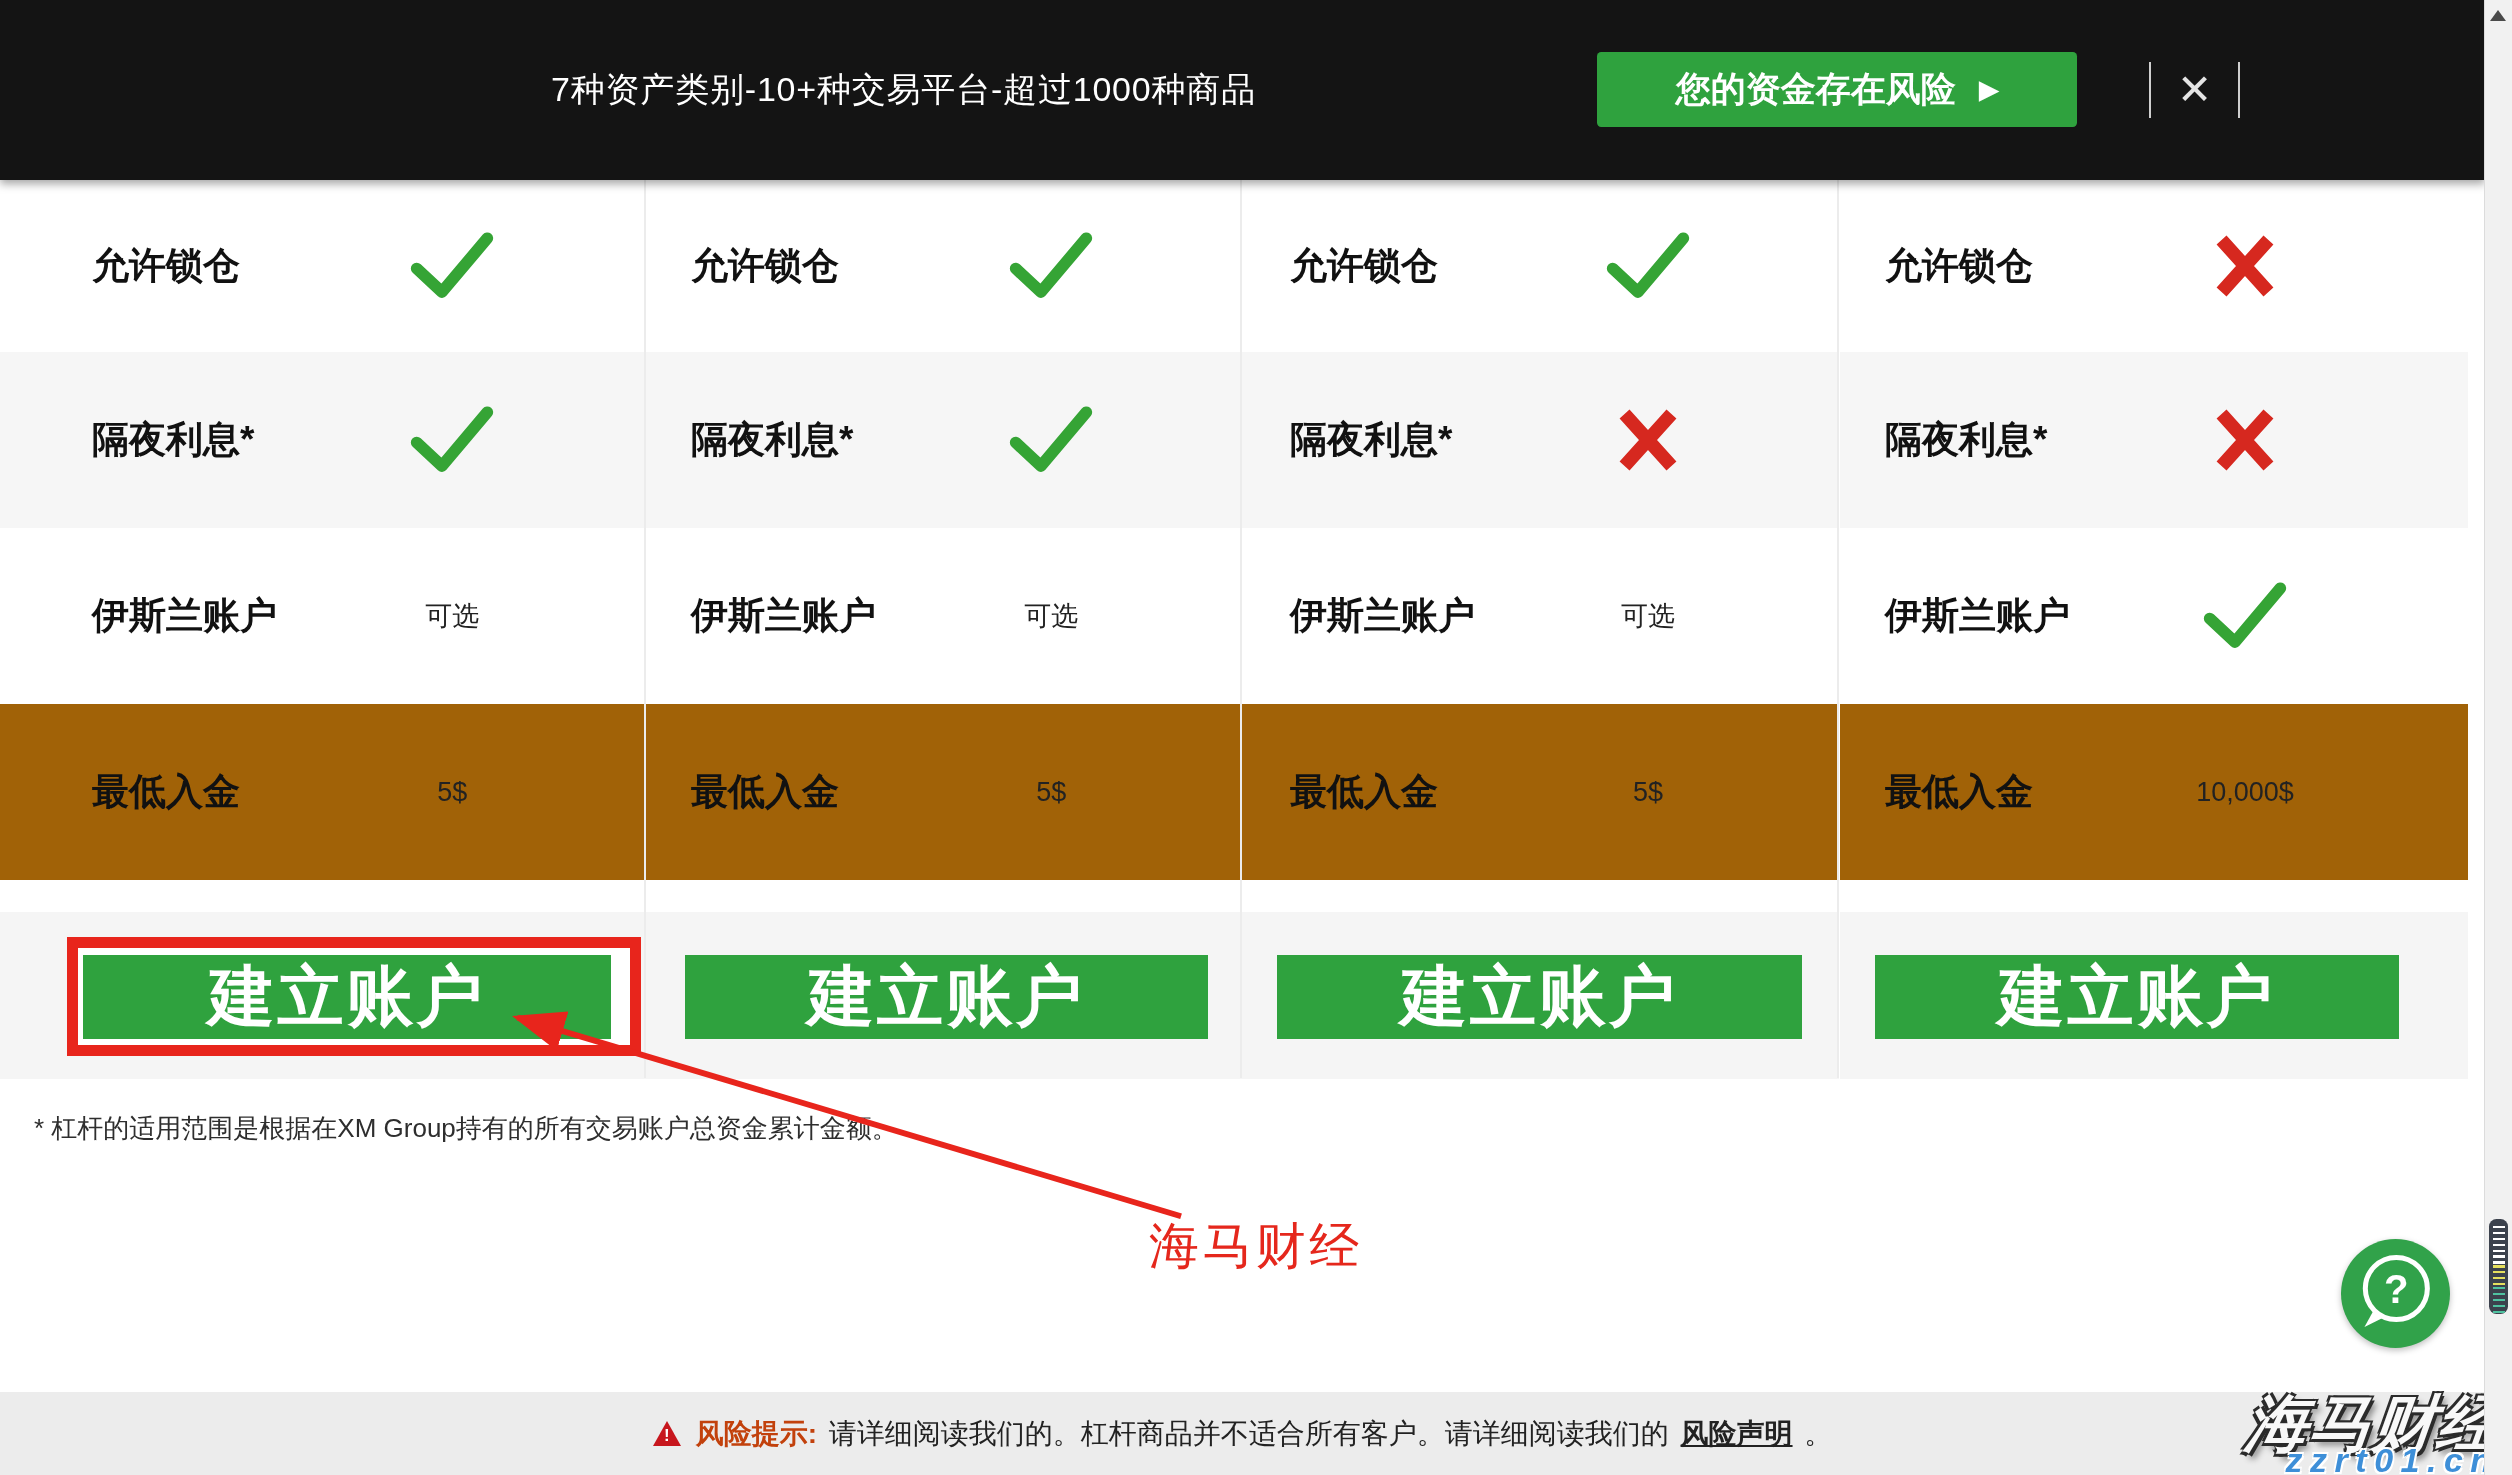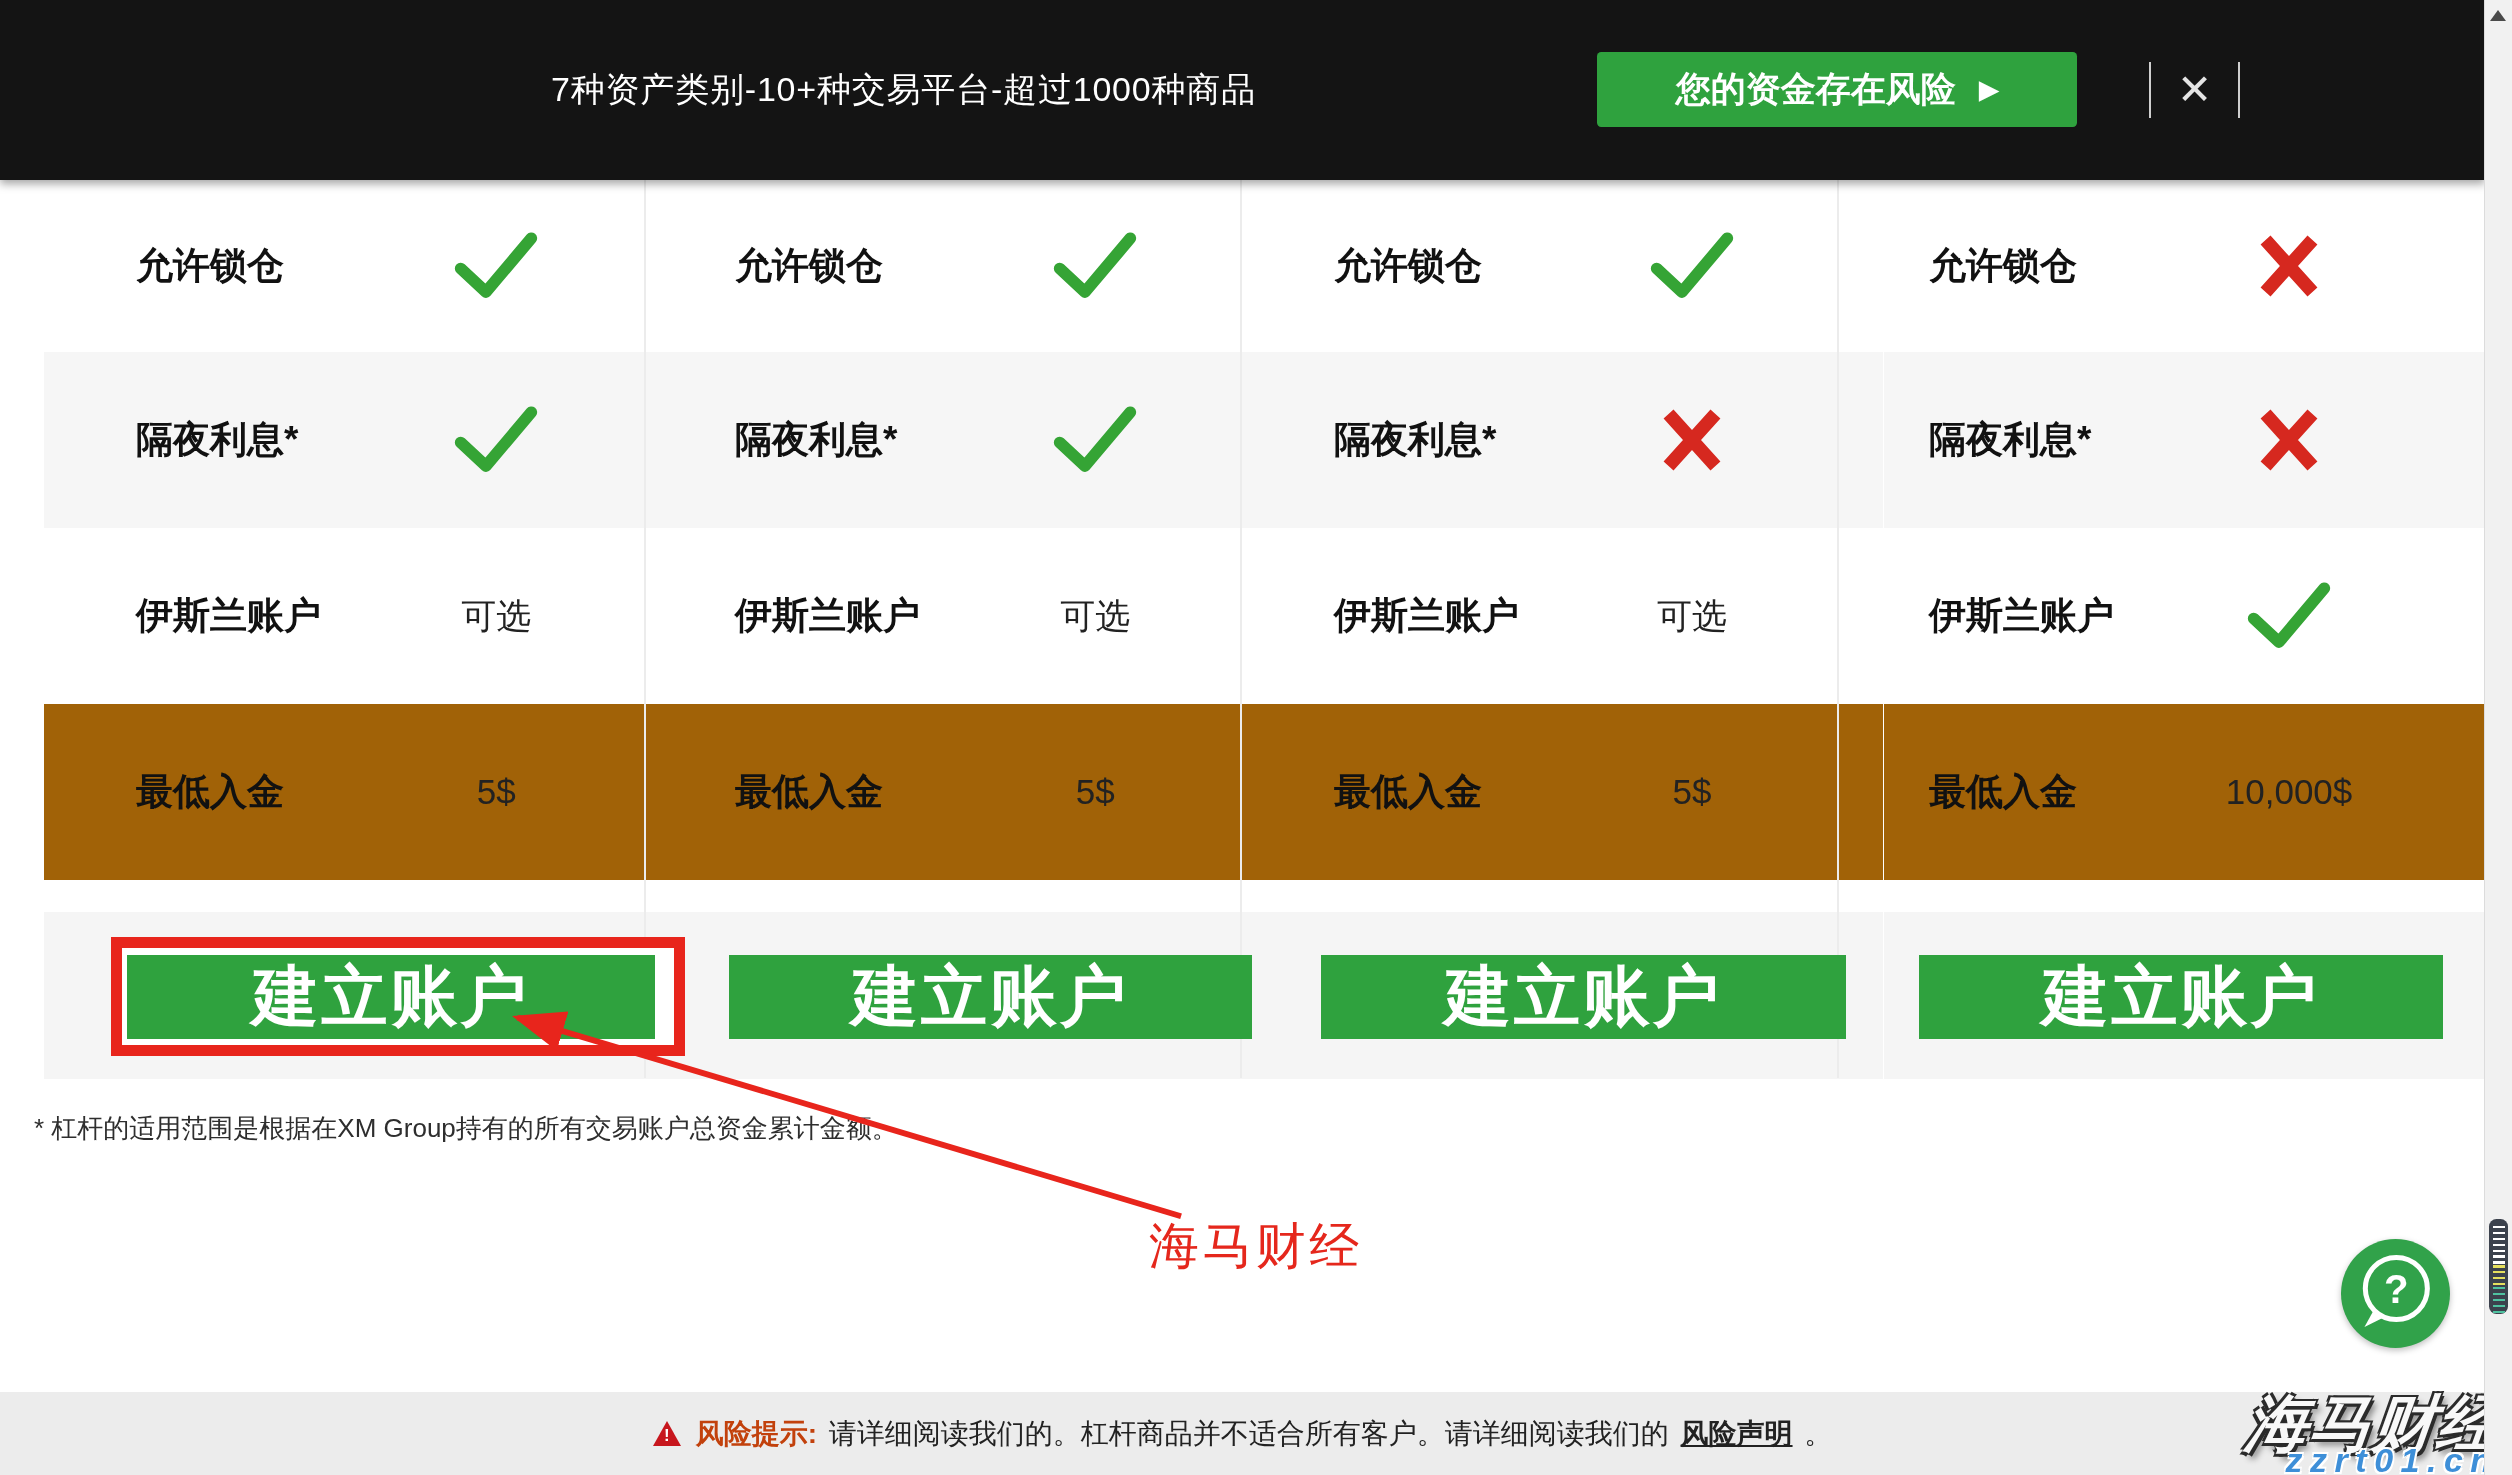--- a/index.html
+++ b/index.html
@@ -32,34 +32,34 @@
   }
   .banner-close .vline { position:absolute; top:3.4px; bottom:3.4px; width:1.7px; background:#cfcfcf; }
   .banner-close .vline.l { left:8.4px; } .banner-close .vline.r { right:8.4px; }
   .banner-close .x-glyph { color:#e4e4e4; font-size:42px; font-weight:bold; line-height:1; }
 
   
   .col { position:absolute; top:180px; height:898px; }
   .col.divider::after {
     content:""; position:absolute; right:0; top:0; bottom:0; width:1.7px; background:#ececec;
   }
-  .cell { position:relative; width:100%;margin-left:44px; }
+  .cell { position:relative; width:100%; }
   .r1 { height:172px; background:#ffffff; }
   .r2 { height:176px; background:#f6f6f6; }
   .r3 { height:176px; background:#ffffff; }
   .r4 { height:176px; background:#a16207; }
   .rgap { height:32px; background:#ffffff; }
   .rbtn { height:167px; background:#f5f5f5; }
   .lbl {
     position:absolute; left:var(--lp); top:50%; transform:translateY(-50%);
     font-size:37px; font-weight:bold; color:#111111; white-space:nowrap;
   }
   .val {
     position:absolute; left:var(--vc); top:50%; transform:translate(-50%,-50%);
-    font-size:35px; color:#222222; white-space:nowrap; display:flex; align-items:center;
+    font-size:27px; color:#222222; white-space:nowrap; display:flex; align-items:center;
   }
   .create-btn {
     position:absolute; top:43px; height:84px; border:none; cursor:pointer;
     background:#2fa23e; color:#ffffff; font-size:66px; font-weight:bold; letter-spacing:3.4px;
     display:flex; align-items:center; justify-content:center;
     font-family:"Liberation Sans","DejaVu Sans",sans-serif; z-index:3;
   }
   .hl-rect {
     position:absolute; left:67px; top:25px; width:574px; height:119px;
     background:#ffffff; border:11px solid #e8251c; z-index:2;

